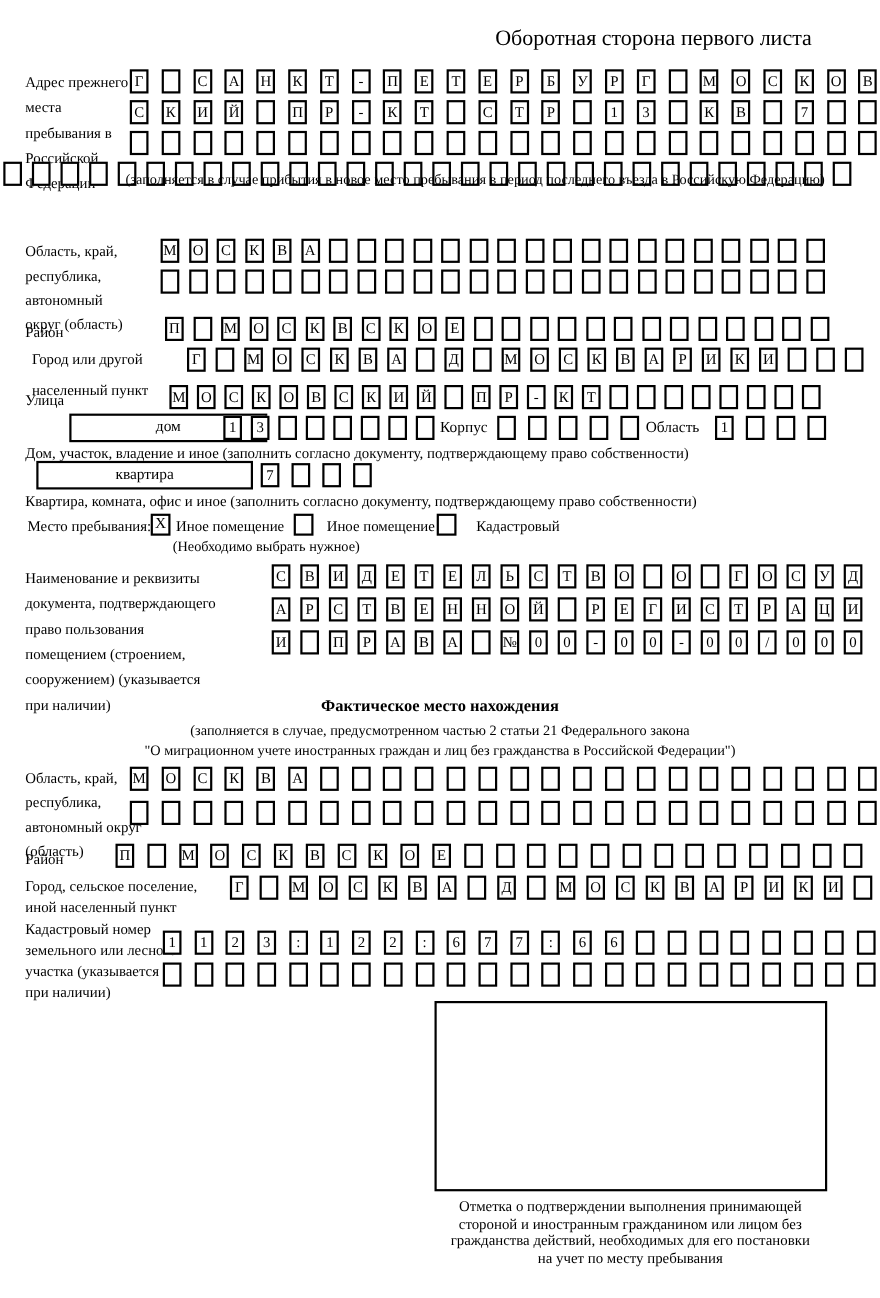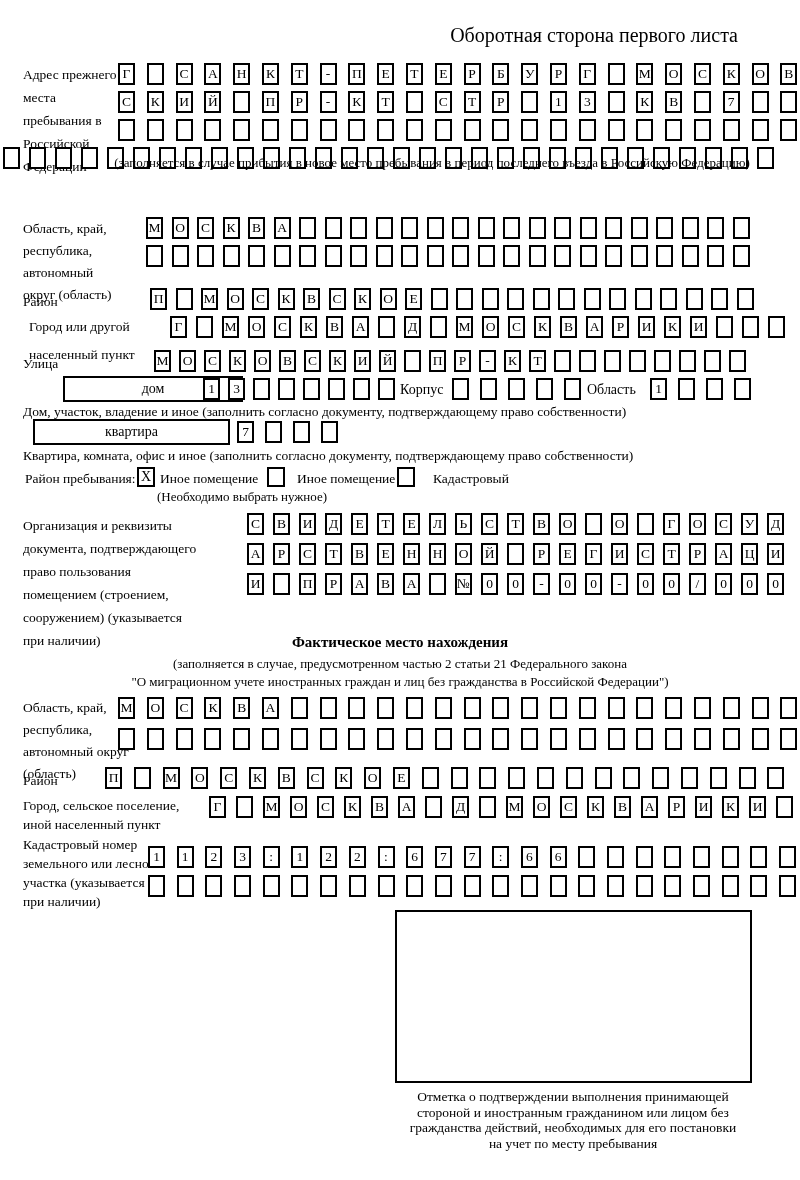--- a/index.html
+++ b/index.html
@@ -316,30 +316,30 @@
 
   <div class="labelbox" style="left:33px;top:419px;width:197px;height:26px;">квартира</div>
   <div class="cellrow" style="left:237px;top:421px;gap:11px;">
       <span class="cell">7</span>
       <span class="cell"></span>
       <span class="cell"></span>
       <span class="cell"></span>
     </div>
   <div class="note" style="left:23px;top:448px;font-size:13.5px;">Квартира, комната, офис и иное (заполнить согласно документу, подтверждающему право собственности)</div>
 
-  <div class="inl" style="left:25px;top:469px;">Район пребывания:</div>
+  <div class="inl" style="left:25px;top:469px;">Место пребывания:</div>
   <div class="chk" style="left:137px;top:467px;">X</div>
   <div class="inl" style="left:160px;top:469px;">Иное помещение</div>
   <div class="chk" style="left:267px;top:467px;"></div>
   <div class="inl" style="left:297px;top:469px;">Иное помещение</div>
   <div class="chk" style="left:397px;top:467px;"></div>
   <div class="inl" style="left:433px;top:469px;">Кадастровый</div>
   <div class="note" style="left:157px;top:489px;">(Необходимо выбрать нужное)</div>
 
-  <div class="lbl" style="left:23px;top:514px;width:175px;">Организация и реквизиты документа, подтверждающего право пользования помещением (строением, сооружением) (указывается при наличии)</div>
+  <div class="lbl" style="left:23px;top:514px;width:175px;">Наименование и реквизиты документа, подтверждающего право пользования помещением (строением, сооружением) (указывается при наличии)</div>
   <div class="cellrow" style="left:247px;top:513px;gap:9px;">
       <span class="cell">С</span>
       <span class="cell">В</span>
       <span class="cell">И</span>
       <span class="cell">Д</span>
       <span class="cell">Е</span>
       <span class="cell">Т</span>
       <span class="cell">Е</span>
       <span class="cell">Л</span>
       <span class="cell">Ь</span>

